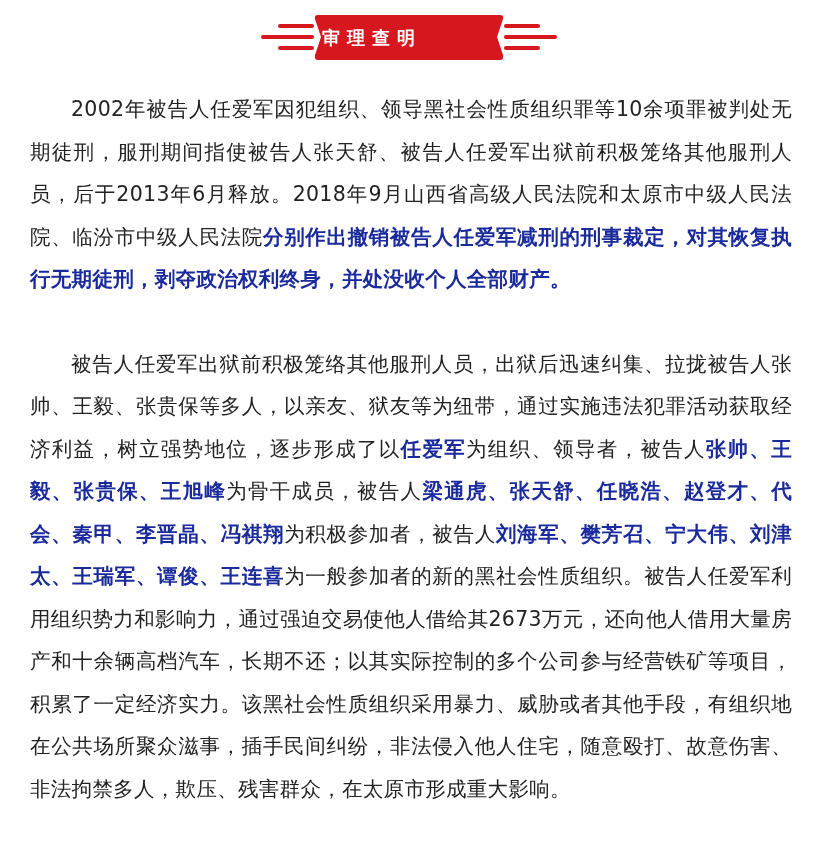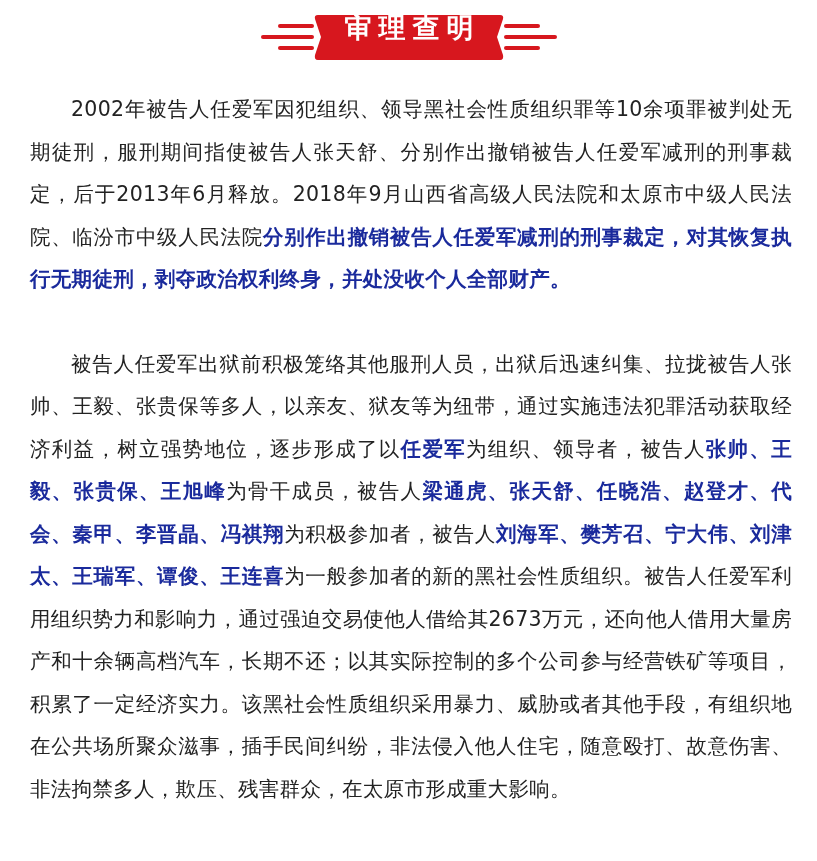--- a/index.html
+++ b/index.html
@@ -1,22 +1,22 @@
 <!DOCTYPE html>
 <html><head>
 <meta charset="utf-8">
 <style>
   html, body { margin: 0; padding: 0; background: #ffffff; }
   body { width: 817px; height: 861px; overflow: hidden; position: relative;
          font-family: "DejaVu Sans", "Liberation Sans", sans-serif; }
   .banner { position: absolute; left: 0; top: 0; width: 817px; height: 70px; }
   .banner svg { position: absolute; left: 0; top: 0; }
-  .banner-title { position: absolute; left: 315px; top: 5px; width: 188px; height: 46px;
-                  line-height: 46px; text-align: center; color: #ffffff; font-weight: bold;
-                  font-size: 27px; letter-spacing: 7px; text-indent: 7px; }
+  .banner-title { position: absolute; left: 315px; top: 15px; width: 188px; height: 46px;
+                  line-height: 46px; color: #ffffff; font-weight: bold;
+                  font-size: 18px; letter-spacing: 7px; text-indent: 7px; }
   .content { position: absolute; left: 30px; top: 88px; width: 762px; color: #222222;
              font-size: 20.5px; line-height: 42.5px; letter-spacing: 0.3px; }
   .para { margin: 0; text-indent: 41px; text-align: justify; }
   .para + .para { margin-top: 42px; }
   .hl { color: #1a2a9c; font-weight: bold; }
 </style>
 </head>
 <body>
 
 <div class="banner">
@@ -28,15 +28,15 @@
       <rect x="504" y="24" width="36" height="4" rx="2"></rect>
       <rect x="504" y="35" width="53" height="4" rx="2"></rect>
       <rect x="504" y="46" width="36" height="4" rx="2"></rect>
       <path d="M318 15 L500 15 Q504 15 503 19 L497 37 L503 55 Q504 60 500 60 L318 60 Q314 60 315 55 L321 37 L315 19 Q314 15 318 15 Z"></path>
     </g>
   </svg>
   <div class="banner-title">审理查明</div>
 </div>
 
 <div class="content">
-  <p class="para"><span>2002年被告人任爱军因犯组织、领导黑社会性质组织罪等10余项罪被判处无期徒刑，服刑期间指使被告人张天舒、分别作出撤销被告人任爱军减刑的刑事裁定，后于2013年6月释放。2018年9月山西省高级人民法院和太原市中级人民法院、临汾市中级人民法院</span><span class="hl">分别作出撤销被告人任爱军减刑的刑事裁定，对其恢复执行无期徒刑，剥夺政治权利终身，并处没收个人全部财产。</span></p>
+  <p class="para"><span>2002年被告人任爱军因犯组织、领导黑社会性质组织罪等10余项罪被判处无期徒刑，服刑期间指使被告人张天舒、被告人任爱军出狱前积极笼络其他服刑人员，后于2013年6月释放。2018年9月山西省高级人民法院和太原市中级人民法院、临汾市中级人民法院</span><span class="hl">分别作出撤销被告人任爱军减刑的刑事裁定，对其恢复执行无期徒刑，剥夺政治权利终身，并处没收个人全部财产。</span></p>
   <p class="para"><span>被告人任爱军出狱前积极笼络其他服刑人员，出狱后迅速纠集、拉拢被告人张帅、王毅、张贵保等多人，以亲友、狱友等为纽带，通过实施违法犯罪活动获取经济利益，树立强势地位，逐步形成了以</span><span class="hl">任爱军</span><span>为组织、领导者，被告人</span><span class="hl">张帅、王毅、张贵保、王旭峰</span><span>为骨干成员，被告人</span><span class="hl">梁通虎、张天舒、任晓浩、赵登才、代会、秦甲、李晋晶、冯祺翔</span><span>为积极参加者，被告人</span><span class="hl">刘海军、樊芳召、宁大伟、刘津太、王瑞军、谭俊、王连喜</span><span>为一般参加者的新的黑社会性质组织。被告人任爱军利用组织势力和影响力，通过强迫交易使他人借给其2673万元，还向他人借用大量房产和十余辆高档汽车，长期不还；以其实际控制的多个公司参与经营铁矿等项目，积累了一定经济实力。该黑社会性质组织采用暴力、威胁或者其他手段，有组织地在公共场所聚众滋事，插手民间纠纷，非法侵入他人住宅，随意殴打、故意伤害、非法拘禁多人，欺压、残害群众，在太原市形成重大影响。</span></p>
 </div>
 
 </body></html>

